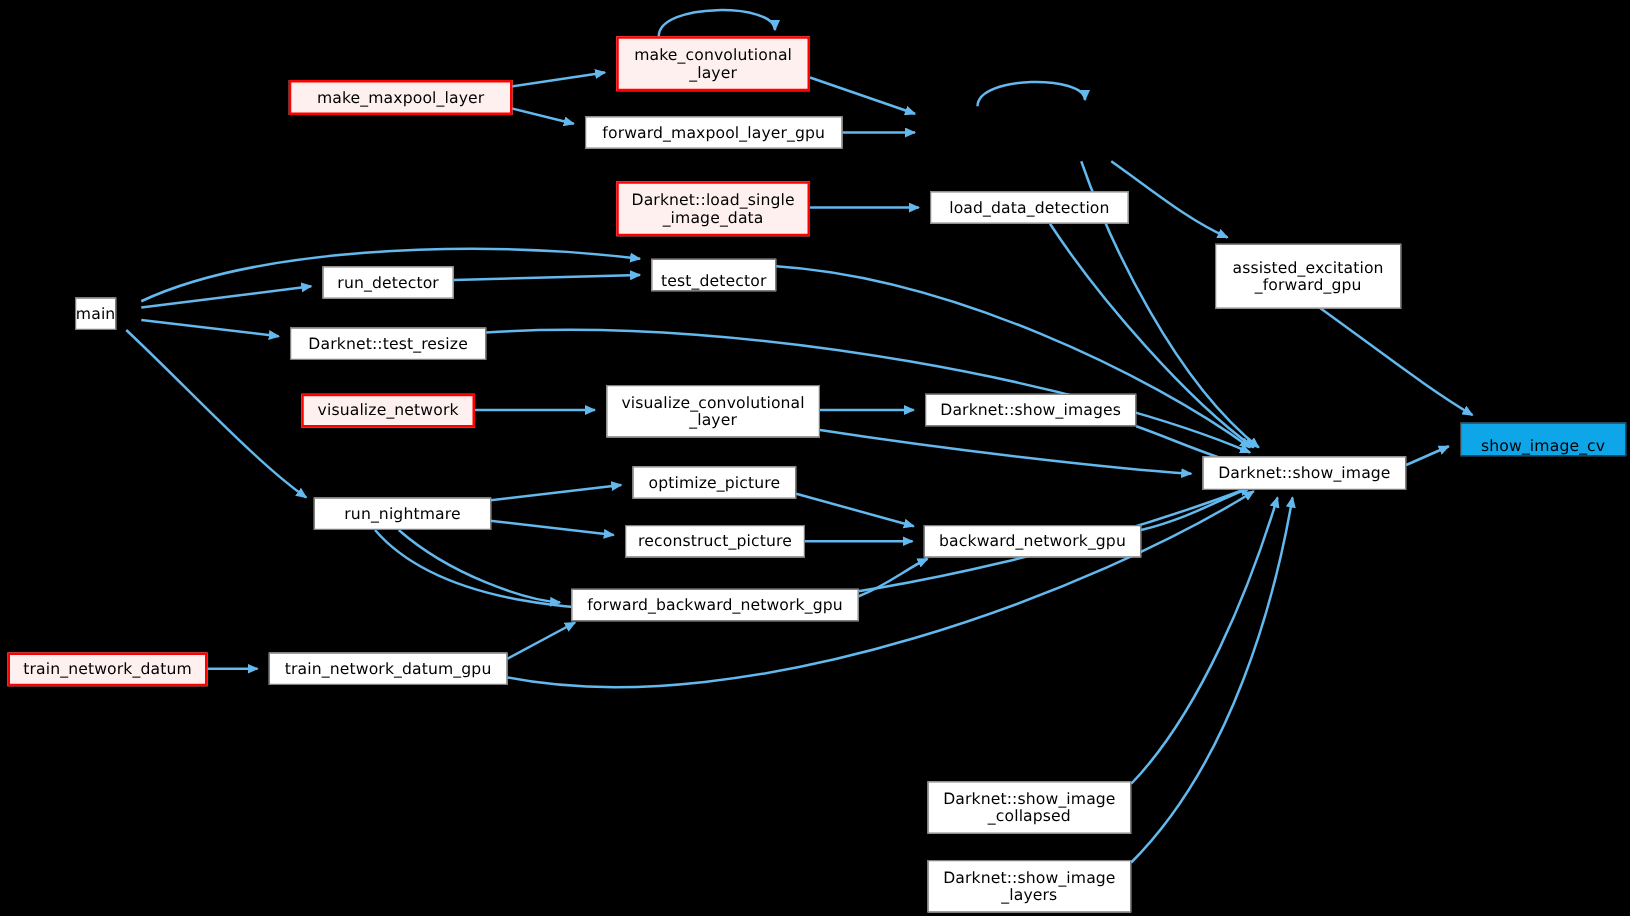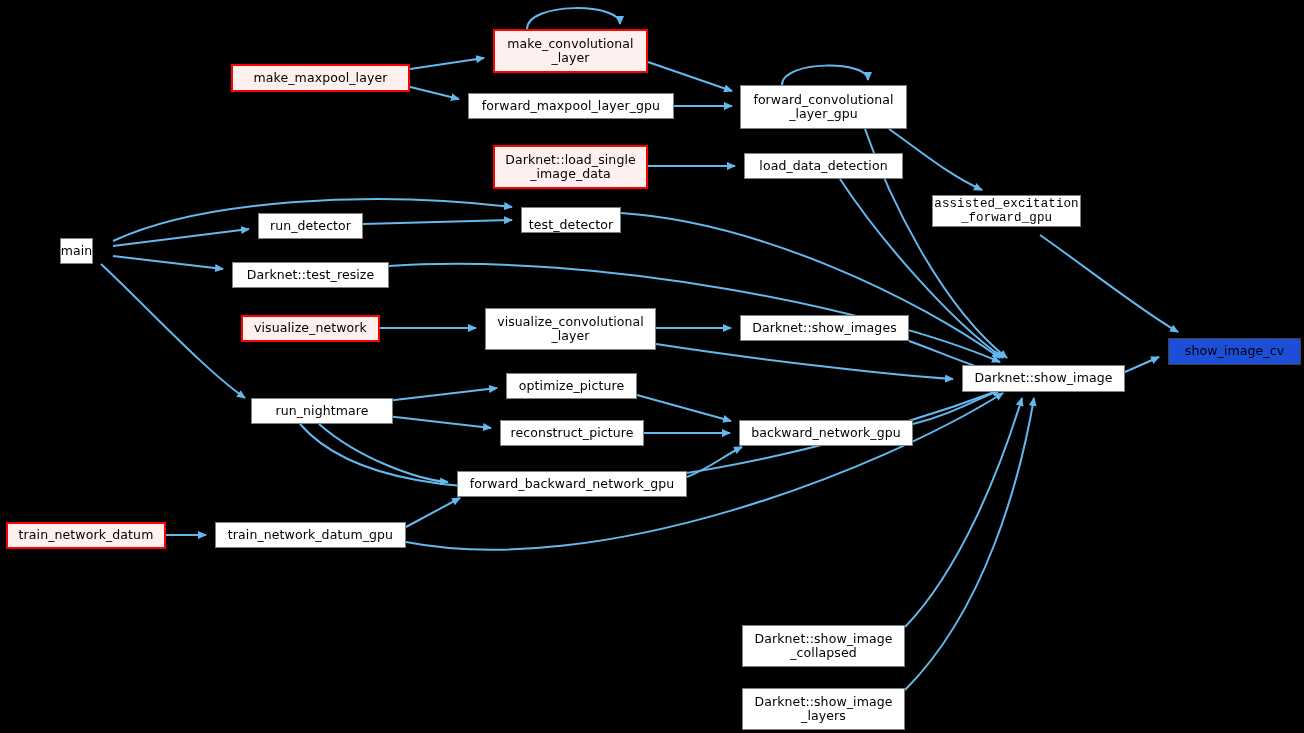--- a/index.html
+++ b/index.html
@@ -4,21 +4,21 @@
 <style>
   html,body{margin:0;padding:0;background:#000;}
   #canvas{position:relative;width:1304px;height:733px;background:#000;overflow:hidden;
           font-family:"DejaVu Sans","Liberation Sans",sans-serif;}
   svg.edges{position:absolute;left:0;top:0;width:1304px;height:733px;}
   .node{position:absolute;box-sizing:border-box;display:flex;align-items:center;
         justify-content:center;text-align:center;line-height:1.15;
         font-size:12.5px;color:#000;letter-spacing:0.1px;}
   .node.plain{background:#ffffff;border:1px solid #808080;}
   .node.hl{background:#fff0f0;border:2px solid #ff0000;}
-  .node.cur{background:#1d4ed8;border:1px solid #404040;}
+  .node.cur{background:#0ea5e9;border:1px solid #404040;align-items:flex-end;}
   .node span{display:block;padding:0 5px;white-space:pre-line;}
 </style>
 </head>
 <body>
 
 <div id="canvas">
 
   <svg class="edges" viewBox="0 0 1304 733" xmlns="http://www.w3.org/2000/svg">
     <defs>
       <marker id="ah" markerWidth="9" markerHeight="8" refX="8" refY="4" orient="auto" markerUnits="userSpaceOnUse">
@@ -107,35 +107,31 @@
     </div>
 
   <div class="node hl" style="left:231px;top:64px;width:179px;height:28px;">
     <span>make_maxpool_layer</span>
     </div>
 
   <div class="node plain" style="left:468px;top:93px;width:206px;height:26px;">
     <span>forward_maxpool_layer_gpu</span>
     </div>
 
-  <div class="node plain" style="left:740px;top:85px;width:167px;height:44px;">
-    <span>forward_convolutional
-_layer_gpu</span>
-    </div>
 
   <div class="node hl" style="left:493px;top:145px;width:155px;height:44px;">
     <span>Darknet::load_single
 _image_data</span>
     </div>
 
   <div class="node plain" style="left:744px;top:153px;width:159px;height:26px;">
     <span>load_data_detection</span>
     </div>
 
-  <div class="node plain" style="left:932px;top:195px;width:149px;height:32px;font-family:Liberation Mono, monospace;">
+  <div class="node plain" style="left:972px;top:195px;width:149px;height:52px;">
     <span>assisted_excitation
 _forward_gpu</span>
     </div>
 
   <div class="node plain" style="left:60px;top:238px;width:33px;height:26px;">
     <span>main</span>
     </div>
 
   <div class="node plain" style="left:258px;top:213px;width:105px;height:26px;">
     <span>run_detector</span>

